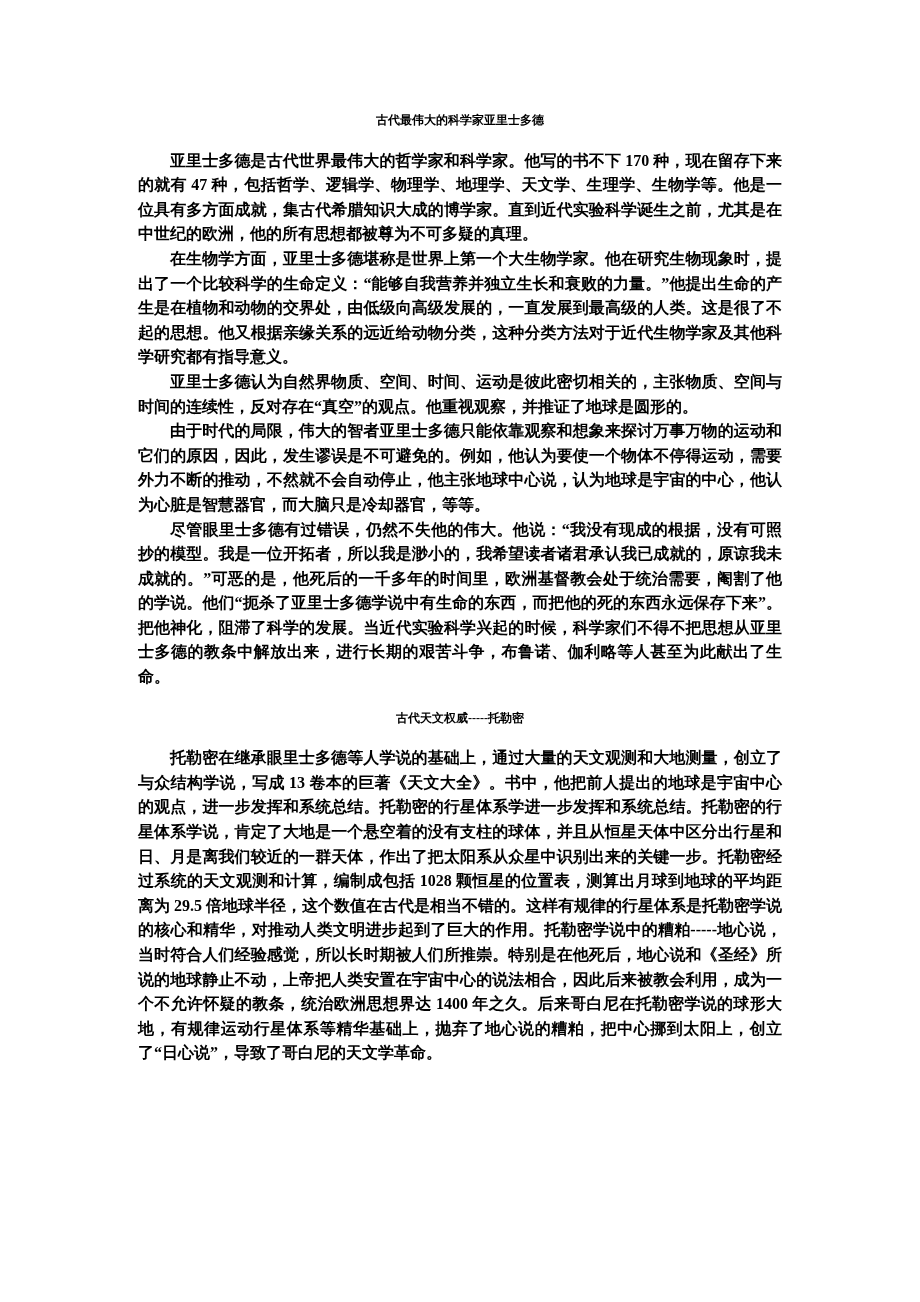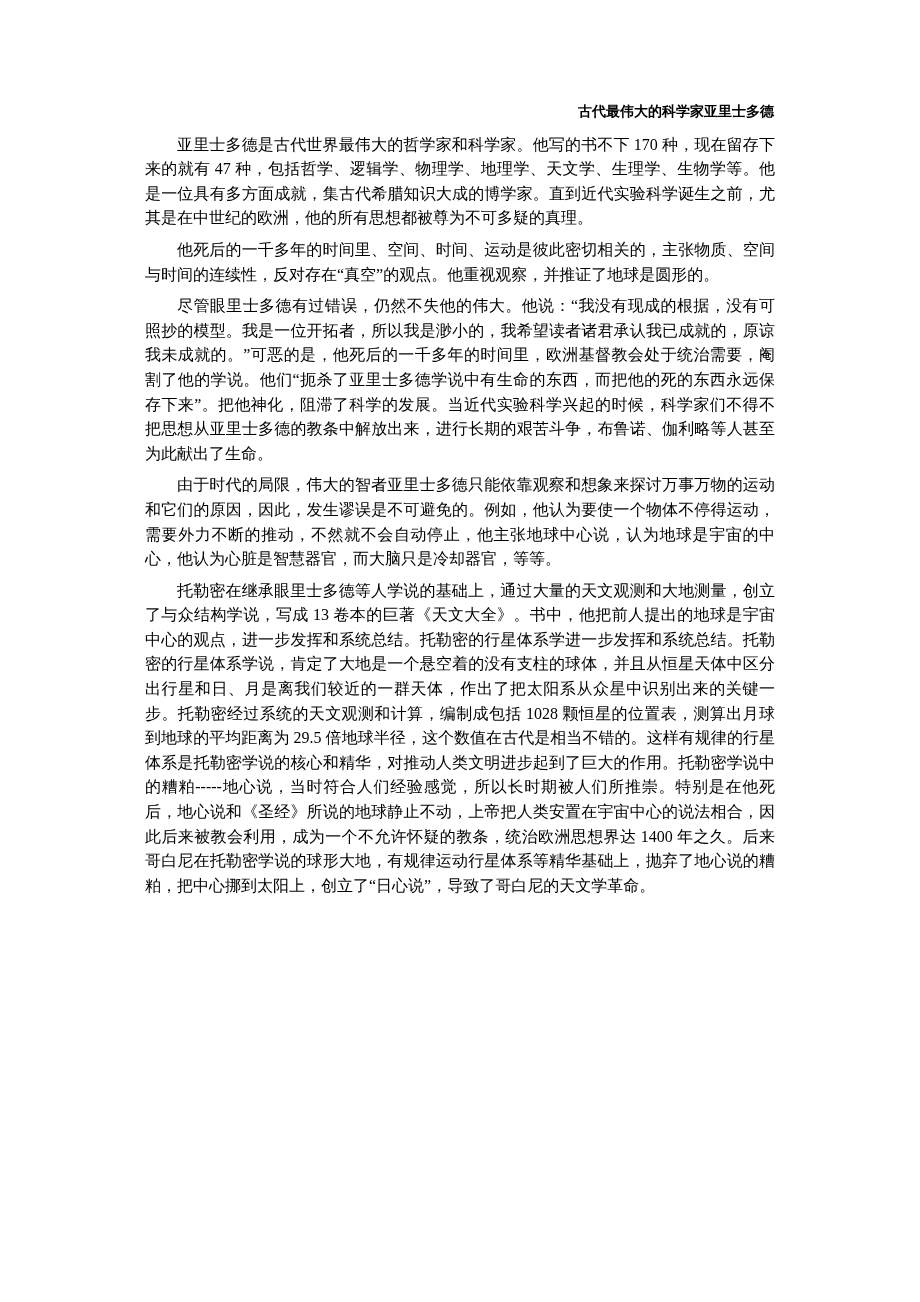--- a/index.html
+++ b/index.html
@@ -14,47 +14,50 @@
     box-sizing: border-box;
     background: #ffffff;
     padding: 92px 138px 36px 138px;
     font-family: "Liberation Serif", "DejaVu Serif", serif;
     color: #000000;
     font-size: 16px;
     line-height: 24.6px;
     overflow: hidden;
   }
   .heading {
-    margin: 8px;
-    font-size: 14px;
+    margin: 16px;
+    font-size: 12px;
     font-weight: bold;
-    text-align: right;
+    text-align: center;
   }
   .para {
-    margin: 7px;
+    margin: 0;
     text-indent: 2em;
     text-align: justify;
     word-break: break-all;
+    font-weight: bold;
   }
 </style>
 </head>
 <body>
 
 <div class="page">
 
   <h1 class="heading">古代最伟大的科学家亚里士多德</h1>
 
   <p class="para">亚里士多德是古代世界最伟大的哲学家和科学家。他写的书不下 170 种，现在留存下来的就有 47 种，包括哲学、逻辑学、物理学、地理学、天文学、生理学、生物学等。他是一位具有多方面成就，集古代希腊知识大成的博学家。直到近代实验科学诞生之前，尤其是在中世纪的欧洲，他的所有思想都被尊为不可多疑的真理。</p>
 
 
+  <p class="para">在生物学方面，亚里士多德堪称是世界上第一个大生物学家。他在研究生物现象时，提出了一个比较科学的生命定义：“能够自我营养并独立生长和衰败的力量。”他提出生命的产生是在植物和动物的交界处，由低级向高级发展的，一直发展到最高级的人类。这是很了不起的思想。他又根据亲缘关系的远近给动物分类，这种分类方法对于近代生物学家及其他科学研究都有指导意义。</p>
 
-  <p class="para">他死后的一千多年的时间里、空间、时间、运动是彼此密切相关的，主张物质、空间与时间的连续性，反对存在“真空”的观点。他重视观察，并推证了地球是圆形的。</p>
+  <p class="para">亚里士多德认为自然界物质、空间、时间、运动是彼此密切相关的，主张物质、空间与时间的连续性，反对存在“真空”的观点。他重视观察，并推证了地球是圆形的。</p>
+
+  <p class="para">由于时代的局限，伟大的智者亚里士多德只能依靠观察和想象来探讨万事万物的运动和它们的原因，因此，发生谬误是不可避免的。例如，他认为要使一个物体不停得运动，需要外力不断的推动，不然就不会自动停止，他主张地球中心说，认为地球是宇宙的中心，他认为心脏是智慧器官，而大脑只是冷却器官，等等。</p>
 
   <p class="para">尽管眼里士多德有过错误，仍然不失他的伟大。他说：“我没有现成的根据，没有可照抄的模型。我是一位开拓者，所以我是渺小的，我希望读者诸君承认我已成就的，原谅我未成就的。”可恶的是，他死后的一千多年的时间里，欧洲基督教会处于统治需要，阉割了他的学说。他们“扼杀了亚里士多德学说中有生命的东西，而把他的死的东西永远保存下来”。把他神化，阻滞了科学的发展。当近代实验科学兴起的时候，科学家们不得不把思想从亚里士多德的教条中解放出来，进行长期的艰苦斗争，布鲁诺、伽利略等人甚至为此献出了生命。</p>
 
-  <p class="para">由于时代的局限，伟大的智者亚里士多德只能依靠观察和想象来探讨万事万物的运动和它们的原因，因此，发生谬误是不可避免的。例如，他认为要使一个物体不停得运动，需要外力不断的推动，不然就不会自动停止，他主张地球中心说，认为地球是宇宙的中心，他认为心脏是智慧器官，而大脑只是冷却器官，等等。</p>
-
+  <h1 class="heading">古代天文权威-----托勒密</h1>
 
 
 
   <p class="para">托勒密在继承眼里士多德等人学说的基础上，通过大量的天文观测和大地测量，创立了与众结构学说，写成 13 卷本的巨著《天文大全》。书中，他把前人提出的地球是宇宙中心的观点，进一步发挥和系统总结。托勒密的行星体系学进一步发挥和系统总结。托勒密的行星体系学说，肯定了大地是一个悬空着的没有支柱的球体，并且从恒星天体中区分出行星和日、月是离我们较近的一群天体，作出了把太阳系从众星中识别出来的关键一步。托勒密经过系统的天文观测和计算，编制成包括 1028 颗恒星的位置表，测算出月球到地球的平均距离为 29.5 倍地球半径，这个数值在古代是相当不错的。这样有规律的行星体系是托勒密学说的核心和精华，对推动人类文明进步起到了巨大的作用。托勒密学说中的糟粕-----地心说，当时符合人们经验感觉，所以长时期被人们所推崇。特别是在他死后，地心说和《圣经》所说的地球静止不动，上帝把人类安置在宇宙中心的说法相合，因此后来被教会利用，成为一个不允许怀疑的教条，统治欧洲思想界达 1400 年之久。后来哥白尼在托勒密学说的球形大地，有规律运动行星体系等精华基础上，抛弃了地心说的糟粕，把中心挪到太阳上，创立了“日心说”，导致了哥白尼的天文学革命。</p>
 
 </div>
 
 </body></html>

